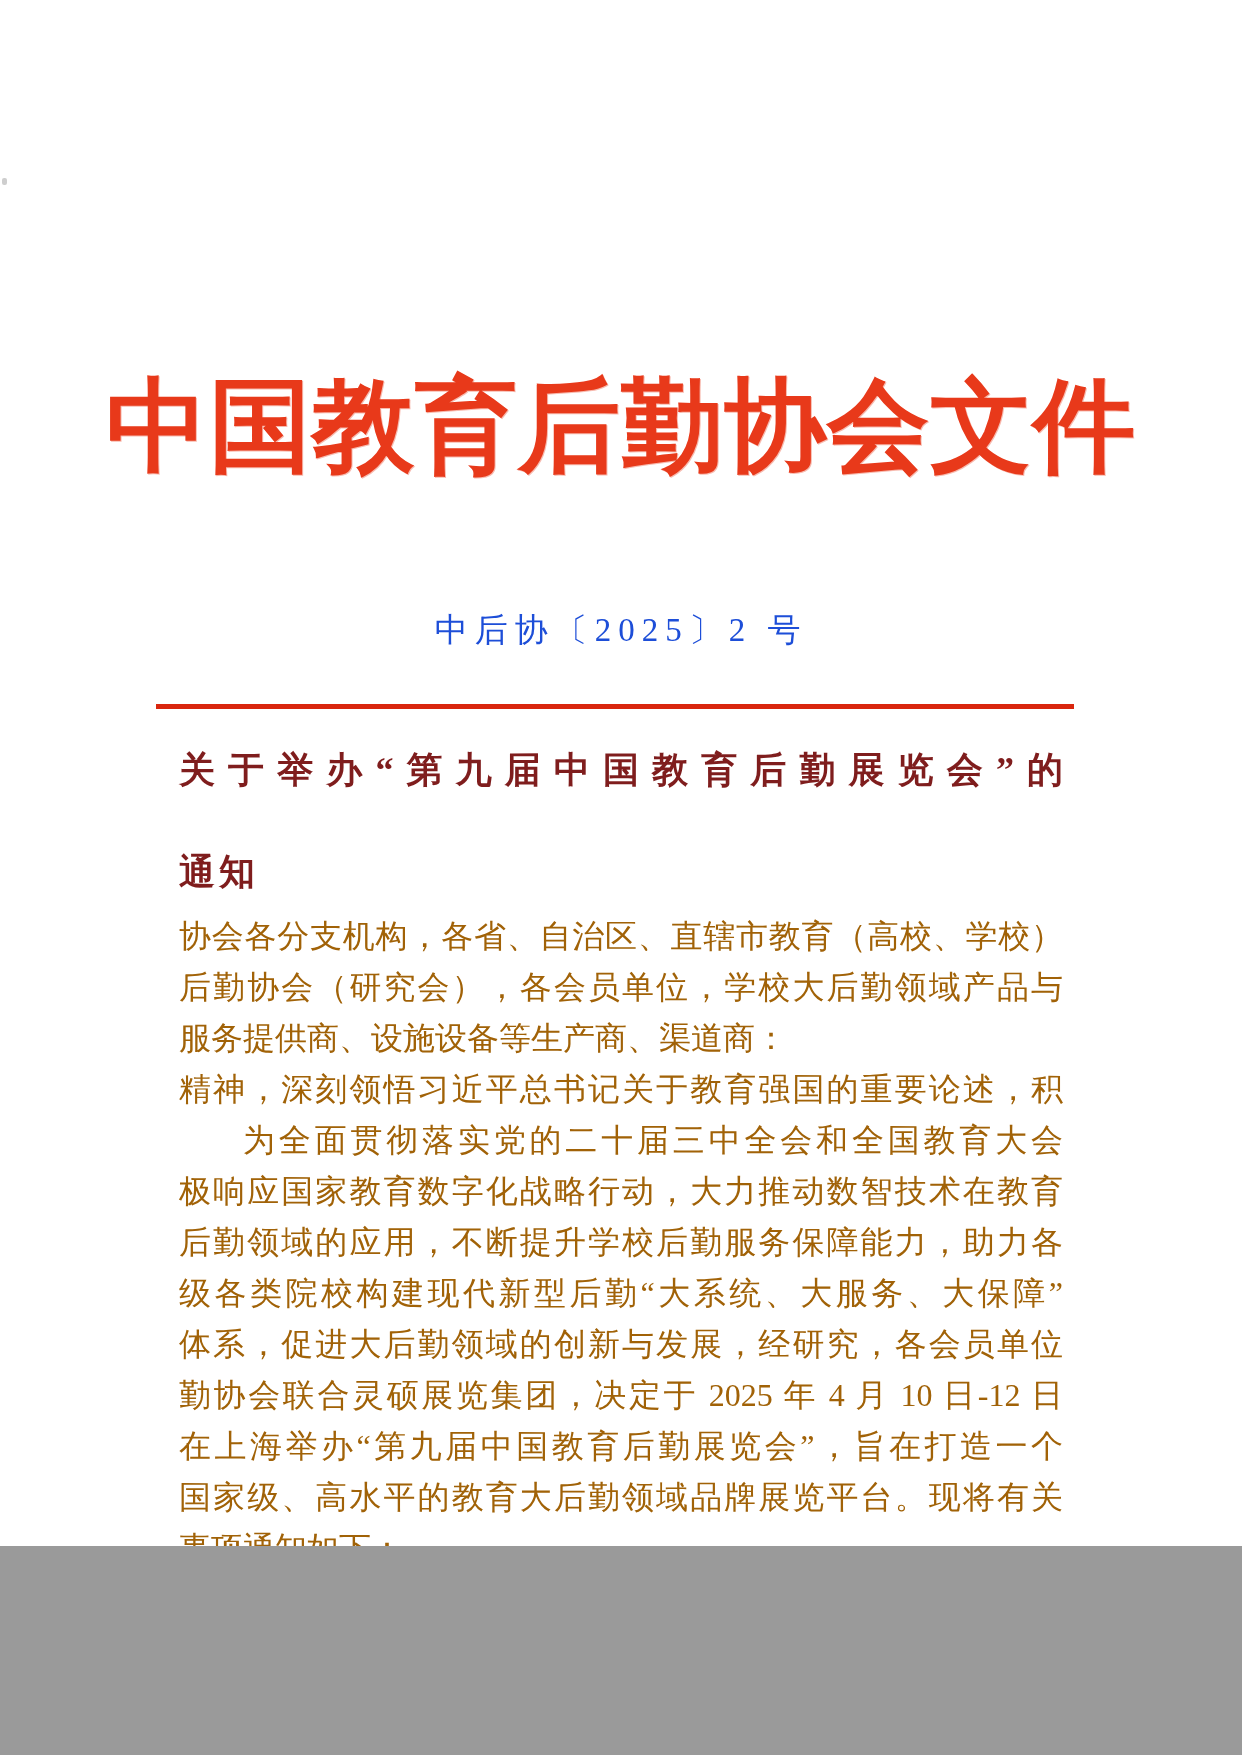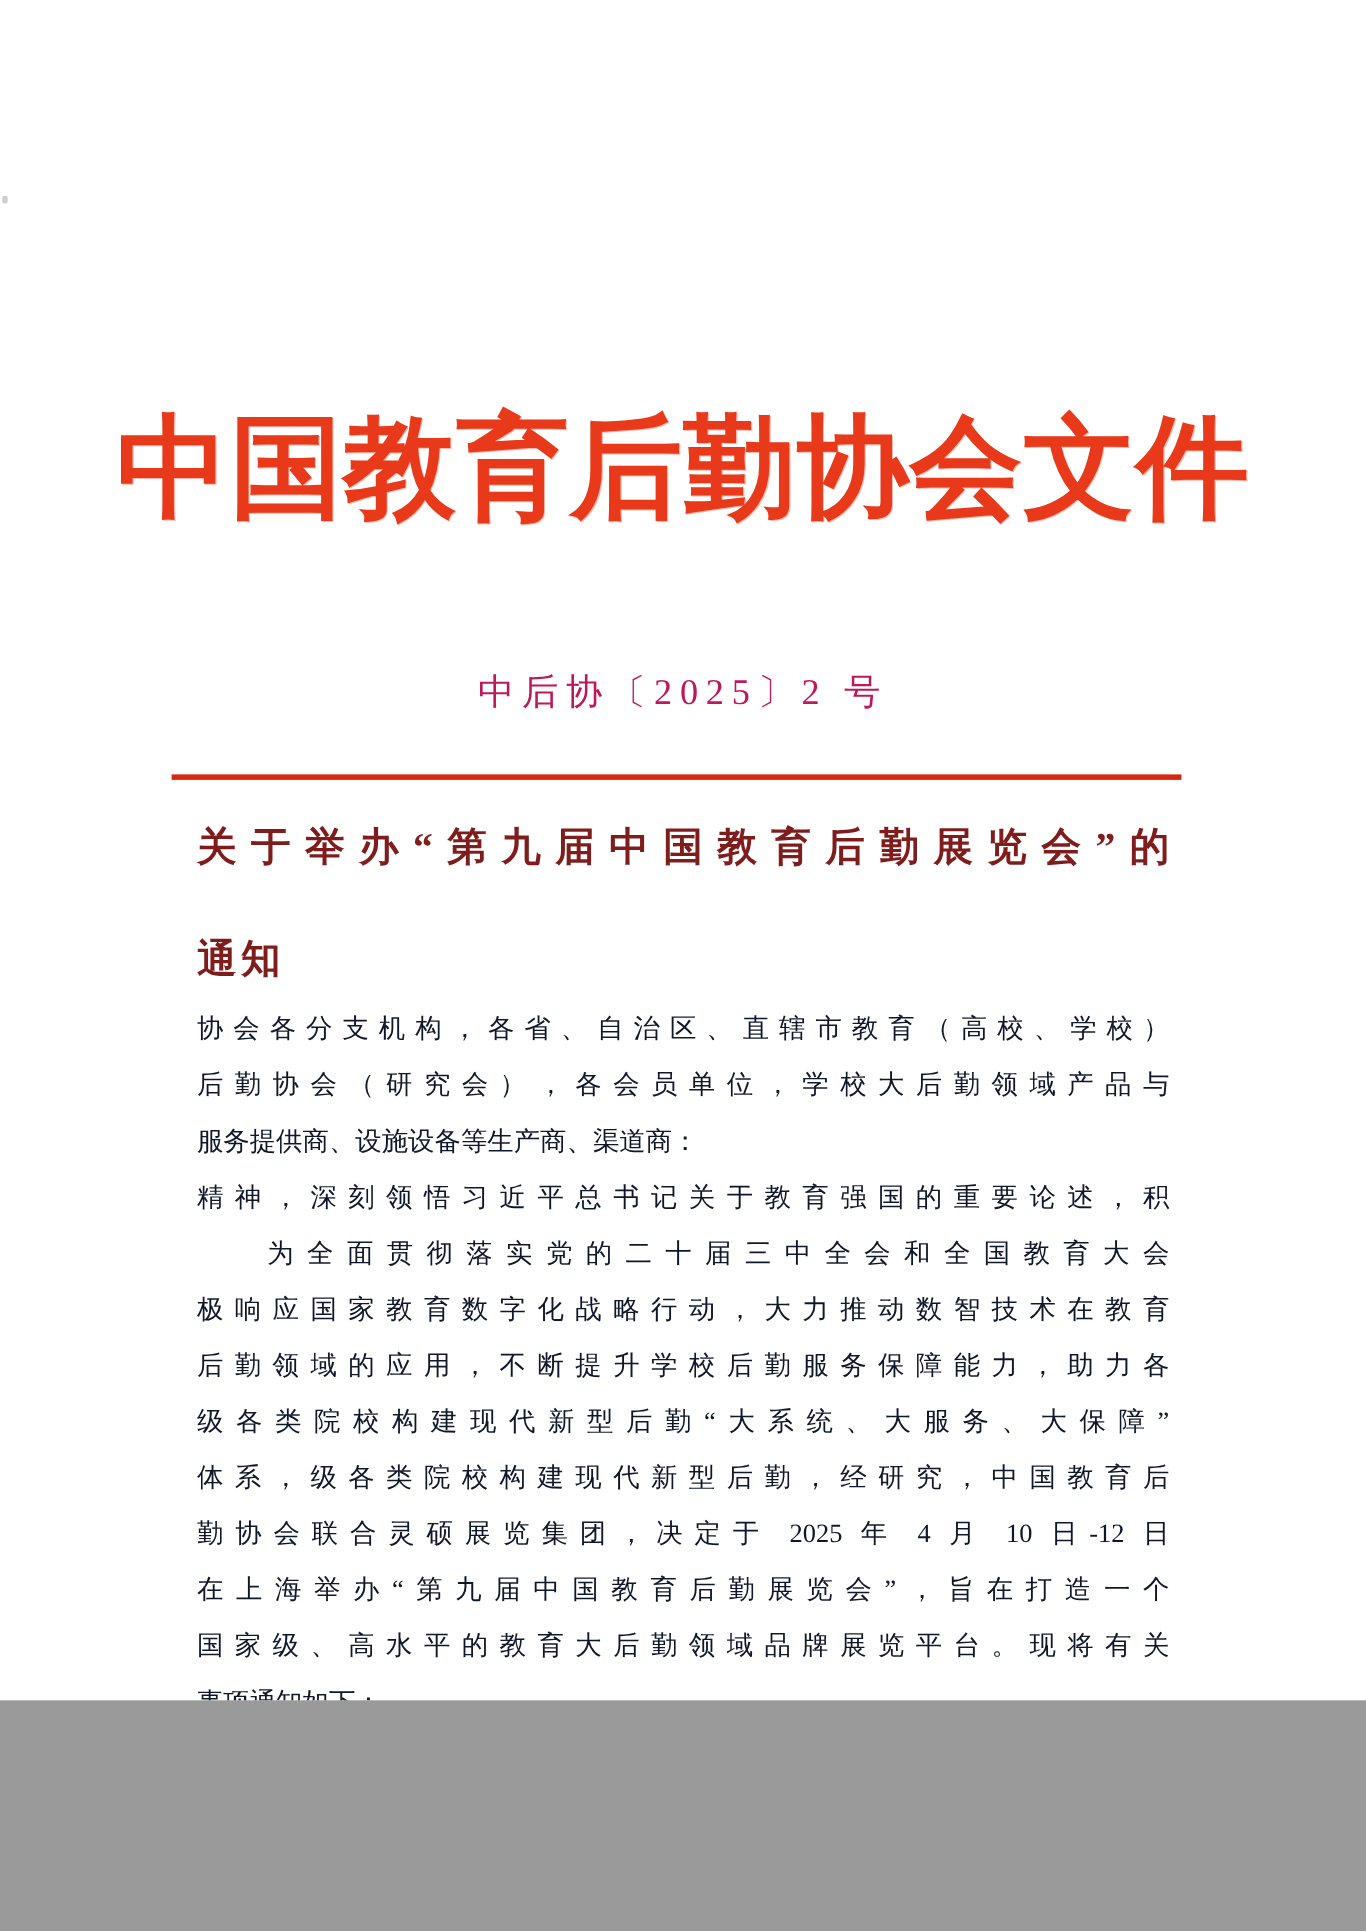--- a/index.html
+++ b/index.html
@@ -44,21 +44,21 @@
   }
   .doc-number {
     position: absolute;
     top: 608px;
     left: 0;
     width: 100%;
     text-align: center;
     font-size: 33px;
     line-height: 44px;
     letter-spacing: 7px;
-    color: #be185d;
+    color: #1d4ed8;
     white-space: nowrap;
   }
   .red-rule {
     position: absolute;
     top: 704px;
     left: 156px;
     width: 918px;
     height: 5px;
     background: var(--rule-red, #d9260e);
   }
@@ -79,23 +79,23 @@
   .notice-title .line2 {
     text-align: left;
     letter-spacing: 4px;
     margin-top: 44px;
   }
   .body-text {
     position: absolute;
     top: 911px;
     left: 179px;
     width: 884px;
-    font-size: 24px;
+    font-size: 32px;
     line-height: 51px;
-    color: #0f172a;
+    color: #a16207;
   }
   .body-line {
     text-align: justify;
     text-align-last: justify;
     font-weight: 400;
   }
   .body-line.flush {
     text-align-last: left;
   }
   .body-line.indent {
@@ -133,21 +133,21 @@
 
   <div class="body-text">
     <div class="body-line">协会各分支机构，各省、自治区、直辖市教育（高校、学校）</div>
     <div class="body-line">后勤协会（研究会），各会员单位，学校大后勤领域产品与</div>
     <div class="body-line flush">服务提供商、设施设备等生产商、渠道商：</div>
     <div class="body-line">精神，深刻领悟习近平总书记关于教育强国的重要论述，积</div>
     <div class="body-line indent">为全面贯彻落实党的二十届三中全会和全国教育大会</div>
     <div class="body-line">极响应国家教育数字化战略行动，大力推动数智技术在教育</div>
     <div class="body-line">后勤领域的应用，不断提升学校后勤服务保障能力，助力各</div>
     <div class="body-line">级各类院校构建现代新型后勤“大系统、大服务、大保障”</div>
-    <div class="body-line">体系，级各类院校构建现代新型后勤，经研究，中国教育后</div>
+    <div class="body-line">体系，促进大后勤领域的创新与发展，经研究，各会员单位</div>
     <div class="body-line">勤协会联合灵硕展览集团，决定于 2025 年 4 月 10 日-12 日</div>
     <div class="body-line">在上海举办“第九届中国教育后勤展览会”，旨在打造一个</div>
     <div class="body-line">国家级、高水平的教育大后勤领域品牌展览平台。现将有关</div>
     <div class="body-line flush">事项通知如下：</div>
   </div>
 
   <div class="page-number">1</div>
 
 </div>
 

